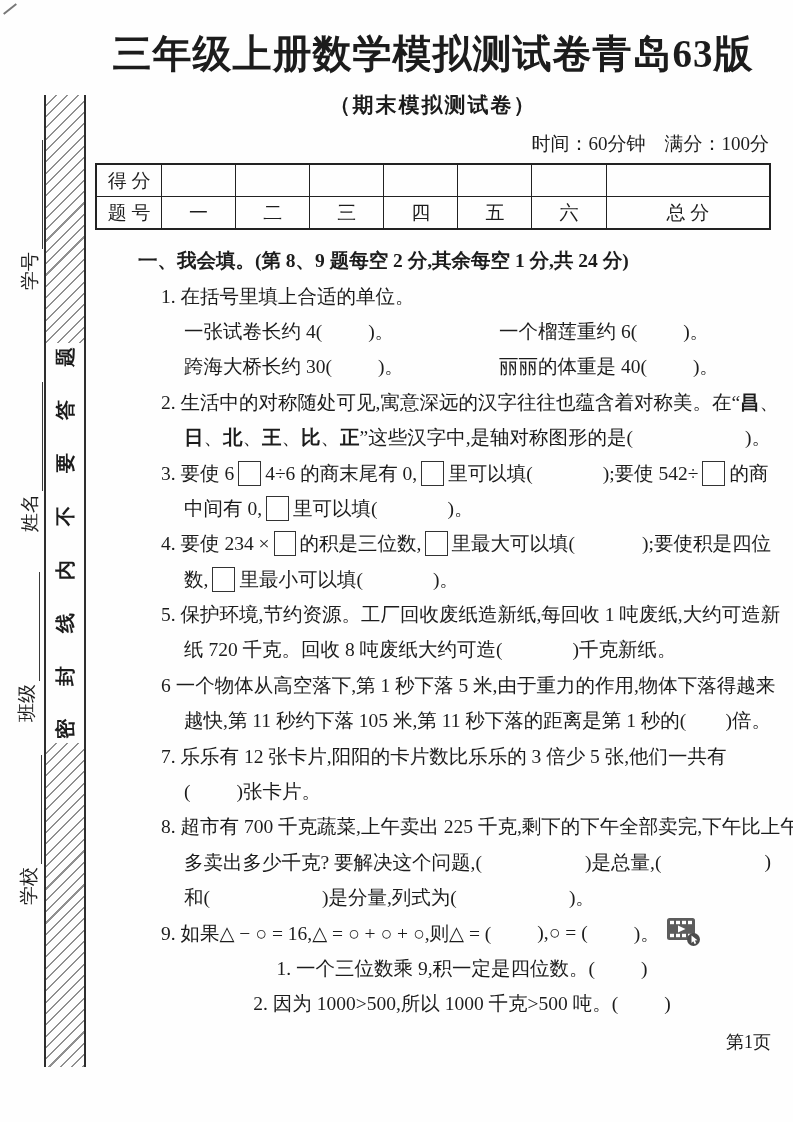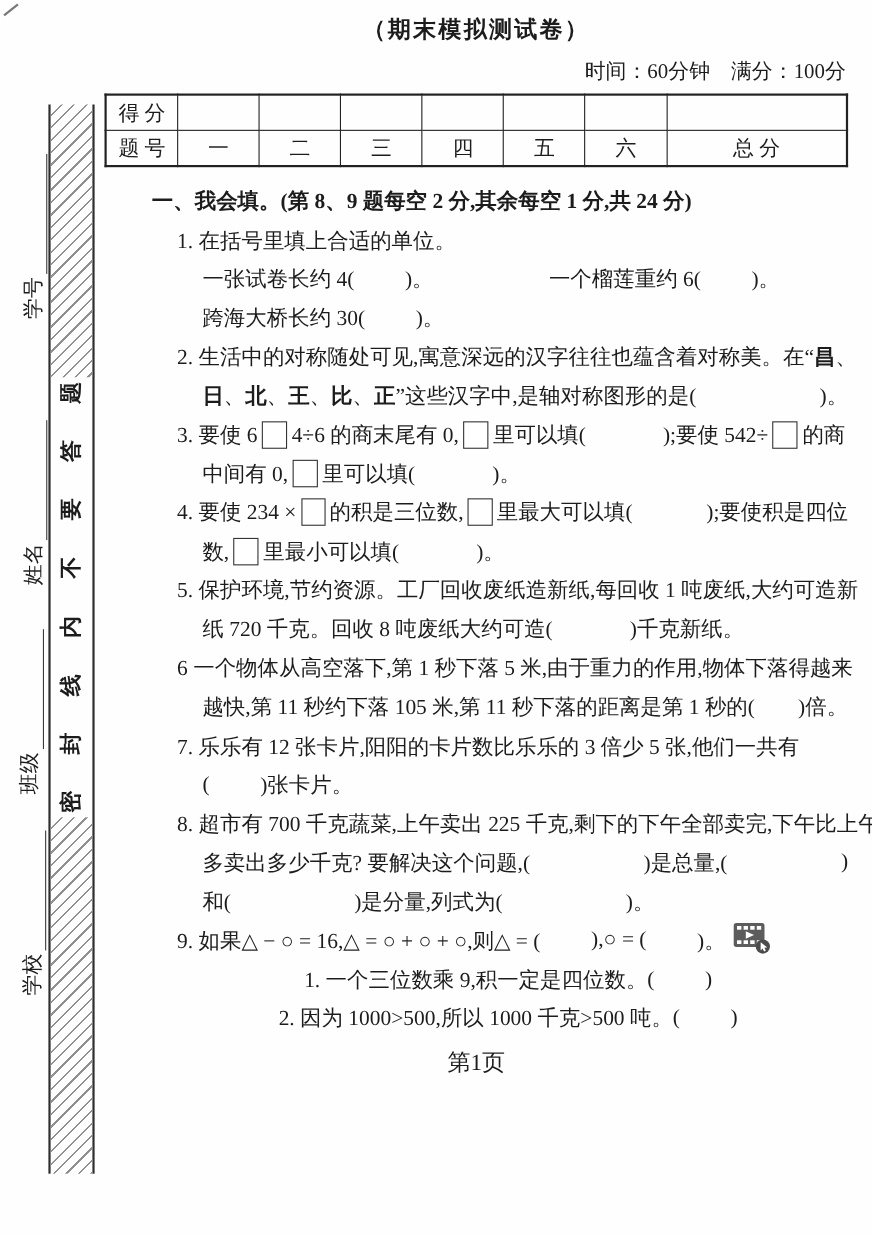--- a/index.html
+++ b/index.html
@@ -41,21 +41,21 @@
   .line.q{padding-left:23px;}
   .line.qc{padding-left:46px;}
   .line.cols{padding-left:46px;}
   .line.cols .rcol{position:absolute;left:361px;}
   .line.judge{padding-left:23px;padding-right:8px;justify-content:center;}
   .gap{display:inline-block;height:2px;}
   .g1{width:46px;} .g2{width:70px;} .g3{width:112px;}
   .sq{display:inline-block;width:21px;height:23px;border:1.4px solid #333;margin:0 4px;vertical-align:-5px;background:#fff;}
   strong{font-family:"Liberation Sans","DejaVu Sans",sans-serif;font-weight:700;}
   .vicon{display:inline-block;vertical-align:-8px;margin-left:6px;}
-  .footer{margin-top:8px;text-align:center;font-size:21px;}
+  .footer{margin-top:8px;text-align:right;font-size:18px;}
 </style>
 </head>
 <body>
 
 <div class="page">
   <div class="corner"></div>
 
   <div class="sidebar">
 
     <div class="field">
@@ -84,20 +84,21 @@
           <div>内</div>
           <div>线</div>
           <div>封</div>
           <div>密</div>
         </div>
       <div class="hatch hatch-bottom"></div>
     </div>
   </div>
 
   <div class="content">
+    <h1 class="title">三年级上册数学模拟测试卷青岛63版</h1>
     <div class="subtitle">（期末模拟测试卷）</div>
     <div class="meta">时间：60分钟　满分：100分</div>
 
     <table class="score">
       <tbody>
         <tr>
           <td class="c0">得 分</td>
           <td></td>
           <td></td>
           <td></td>
@@ -121,20 +122,21 @@
 
     <div class="lines" id="lines">
         <div class="line sec">一、我会填。(第 8、9 题每空 2 分,其余每空 1 分,共 24 分)</div>
         <div class="line q">1. 在括号里填上合适的单位。</div>
         <div class="line cols">
           <span>一张试卷长约 4(<span class="gap g1"></span>)。</span>
           <span class="rcol">一个榴莲重约 6(<span class="gap g1"></span>)。</span>
         </div>
         <div class="line cols">
           <span>跨海大桥长约 30(<span class="gap g1"></span>)。</span>
+          <span class="rcol">丽丽的体重是 40(<span class="gap g1"></span>)。</span>
         </div>
         <div class="line q">2. 生活中的对称随处可见,寓意深远的汉字往往也蕴含着对称美。在“<strong>昌</strong>、</div>
         <div class="line qc"><strong>日</strong>、<strong>北</strong>、<strong>王</strong>、<strong>比</strong>、<strong>正</strong>”这些汉字中,是轴对称图形的是(<span class="gap g3"></span>)。</div>
         <div class="line q">3. 要使 6<span class="sq"></span>4÷6 的商末尾有 0,<span class="sq"></span>里可以填(<span class="gap g2"></span>);要使 542÷<span class="sq"></span>的商</div>
         <div class="line qc">中间有 0,<span class="sq"></span>里可以填(<span class="gap g2"></span>)。</div>
         <div class="line q">4. 要使 234 ×<span class="sq"></span>的积是三位数,<span class="sq"></span>里最大可以填(<span class="gap g2"></span>);要使积是四位</div>
         <div class="line qc">数,<span class="sq"></span>里最小可以填(<span class="gap g2"></span>)。</div>
         <div class="line q">5. 保护环境,节约资源。工厂回收废纸造新纸,每回收 1 吨废纸,大约可造新</div>
         <div class="line qc">纸 720 千克。回收 8 吨废纸大约可造(<span class="gap g2"></span>)千克新纸。</div>
         <div class="line q">6 一个物体从高空落下,第 1 秒下落 5 米,由于重力的作用,物体下落得越来</div>

